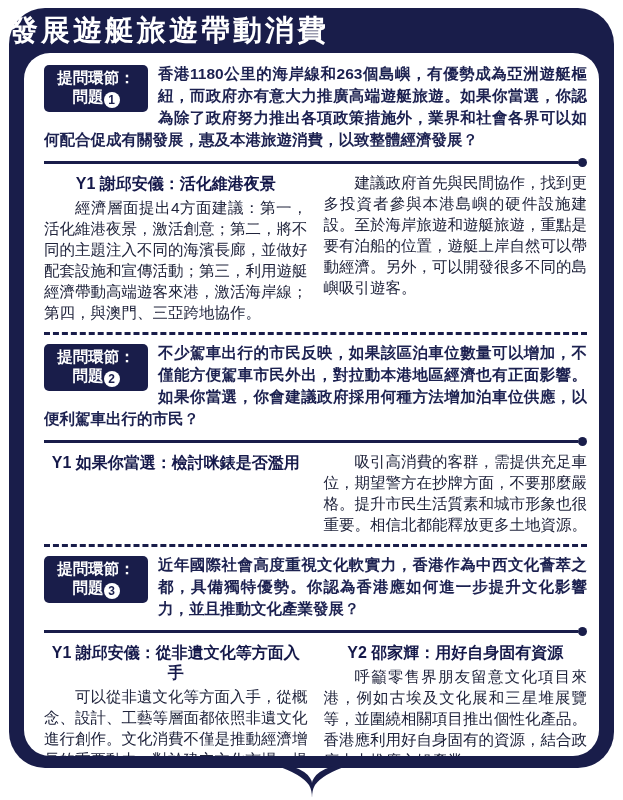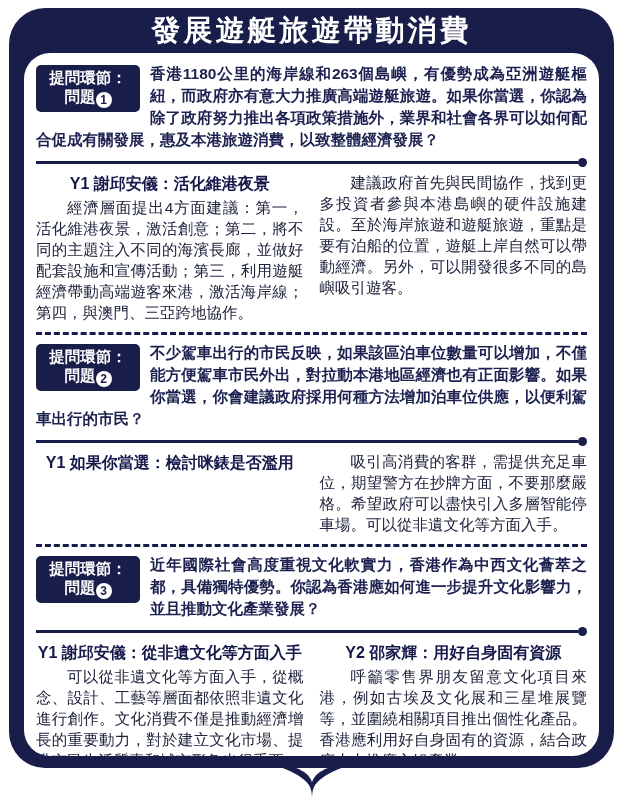--- a/index.html
+++ b/index.html
@@ -11,27 +11,27 @@
   }
   .page { position: absolute; inset: 0; width: 623px; height: 800px; background: #ffffff; }
 
   
   .frame {
     position: absolute; top: 8px; left: 9px; right: 9px; height: 760px;
     background: #191d4a; border-radius: 36px;
   }
   .title {
     color: #ffffff; font-size: 29px; font-weight: bold;
-    text-align: center; line-height: 45px; letter-spacing: 3px;
+    line-height: 45px; letter-spacing: 3px;
     white-space: nowrap;
   }
   .inner {
     position: absolute; top: 45px; left: 15px; right: 15px; bottom: 12px;
     background: #ffffff; border-radius: 26px;
-    padding: 10px 12px 6px 12px; box-sizing: border-box; overflow: hidden;
+    padding: 10px 12px 6px 20px; box-sizing: border-box; overflow: hidden;
   }
 
   
   .section { overflow: hidden; }
   .qlabel {
     float: left; background: #191d4a; color: #ffffff; border-radius: 5px;
     width: 104px; padding: 3px 0 4px 0; text-align: center;
     font-weight: bold; font-size: 15.5px; line-height: 19px;
     margin: 2px 10px 2px 0;
   }
@@ -109,21 +109,21 @@
       </div>
       <div class="sepline">
         <div class="bar"></div>
         <div class="dot"></div>
       </div>
       <div class="cols">
         <div class="col">
           <div class="ans-h">Y1 如果你當選：檢討咪錶是否濫用</div>
         </div>
         <div class="col">
-          <p class="ans-p">吸引高消費的客群，需提供充足車位，期望警方在抄牌方面，不要那麼嚴格。希望政府可以盡快引入多層智能停車場。可以從非遺文化等方面入手。</p>
+          <p class="ans-p">吸引高消費的客群，需提供充足車位，期望警方在抄牌方面，不要那麼嚴格。提升市民生活質素和城市形象也很重要。相信北都能釋放更多土地資源。</p>
         </div>
       </div>
       <div class="dashes"></div>
 
       <div class="section">
         <div class="qlabel">
           <span>提問環節：</span><br>
           <span>問題</span><span class="qnum">3</span>
         </div>
         <p class="question">近年國際社會高度重視文化軟實力，香港作為中西文化薈萃之都，具備獨特優勢。你認為香港應如何進一步提升文化影響力，並且推動文化產業發展？</p>

